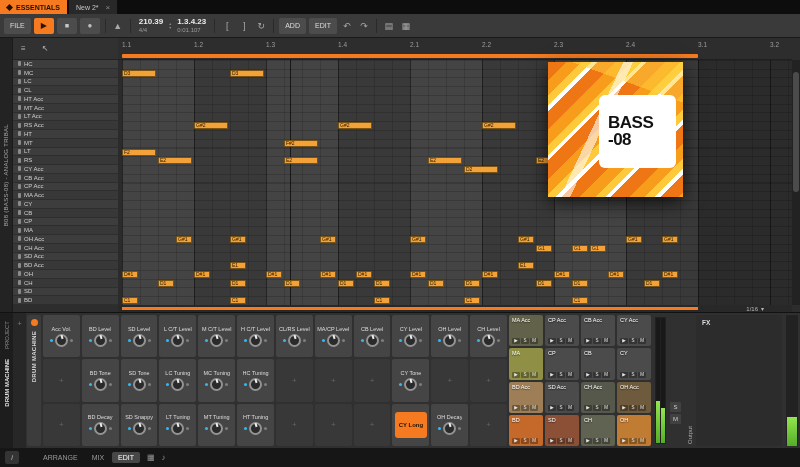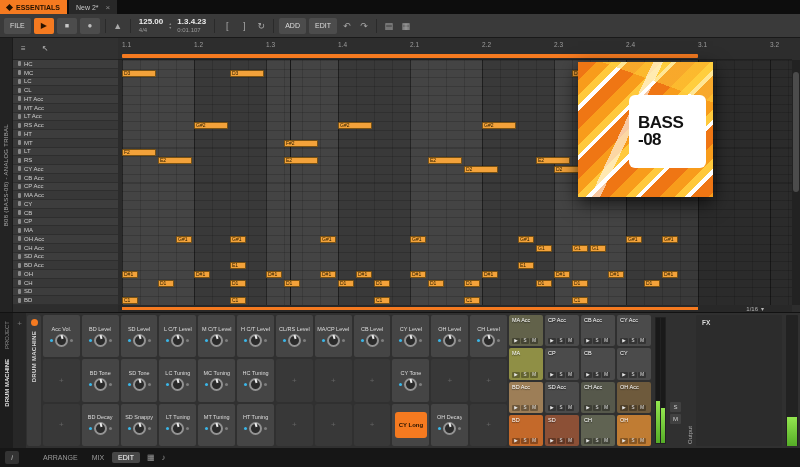--- a/index.html
+++ b/index.html
@@ -56,21 +56,21 @@
   .note{position:absolute;height:7px;background:#f3a23a;border:1px solid #7a5212;border-radius:1px;
         font-size:5px;line-height:5px;color:#241a00;padding-left:1px;box-sizing:border-box;
         overflow:hidden;white-space:nowrap;}
   .vscroll{position:absolute;right:0;top:22px;width:8px;height:245px;background:#222;}
   .vscroll .thumb{position:absolute;left:1px;right:1px;top:12px;height:120px;background:#4b4b4b;border-radius:3px;}
   .bottom-strip{position:absolute;left:118px;right:8px;bottom:0;height:7px;background:#282828;}
   .loop-bar-bottom{position:absolute;left:4px;top:2px;width:576px;height:3px;background:#f57a20;}
   .grid-setting{position:absolute;right:28px;top:0;display:flex;gap:3px;align-items:center;font-size:6px;color:#b5b5b5;}
 
   
-  .artwork{position:absolute;left:578px;top:62px;width:135px;height:135px;z-index:30;
+  .artwork{position:absolute;left:548px;top:62px;width:135px;height:135px;z-index:30;
      box-shadow:0 6px 18px rgba(0,0,0,0.7);
      background:
        linear-gradient(115deg, transparent 0 38%, rgba(255,255,255,0.6) 38% 43%, transparent 43%),
        linear-gradient(200deg, rgba(255,210,62,0.55) 0 22%, transparent 22%),
        repeating-linear-gradient(135deg,#ef7614 0 13px,#f89c1b 13px 24px,#ffc93c 24px 31px,#fff 31px 35px);}
   .art-card{position:absolute;right:7px;top:33px;width:77px;height:73px;background:#fff;border-radius:6px;
             display:flex;flex-direction:column;justify-content:center;padding-left:9px;box-sizing:border-box;}
   .art-title{font-size:17px;font-weight:800;color:#121212;line-height:0.95;letter-spacing:-0.5px;}
 
   
@@ -149,21 +149,21 @@
     <button class="tbtn sq">
         <span>■</span>
       </button>
     <button class="tbtn rec">
         <span>●</span>
       </button>
     <div class="tsep"></div>
     <span class="ticon">▲</span>
     <div class="tsep"></div>
     <div class="disp">
-      <span class="big">125.00</span>
+      <span class="big">210.39</span>
       <span class="small">4/4</span>
     </div>
     <div class="stepper">
       <span>▴</span>
       <span>▾</span>
     </div>
     <div class="disp">
       <span class="big">1.3.4.23</span>
       <span class="small">0:01.107</span>
     </div>

